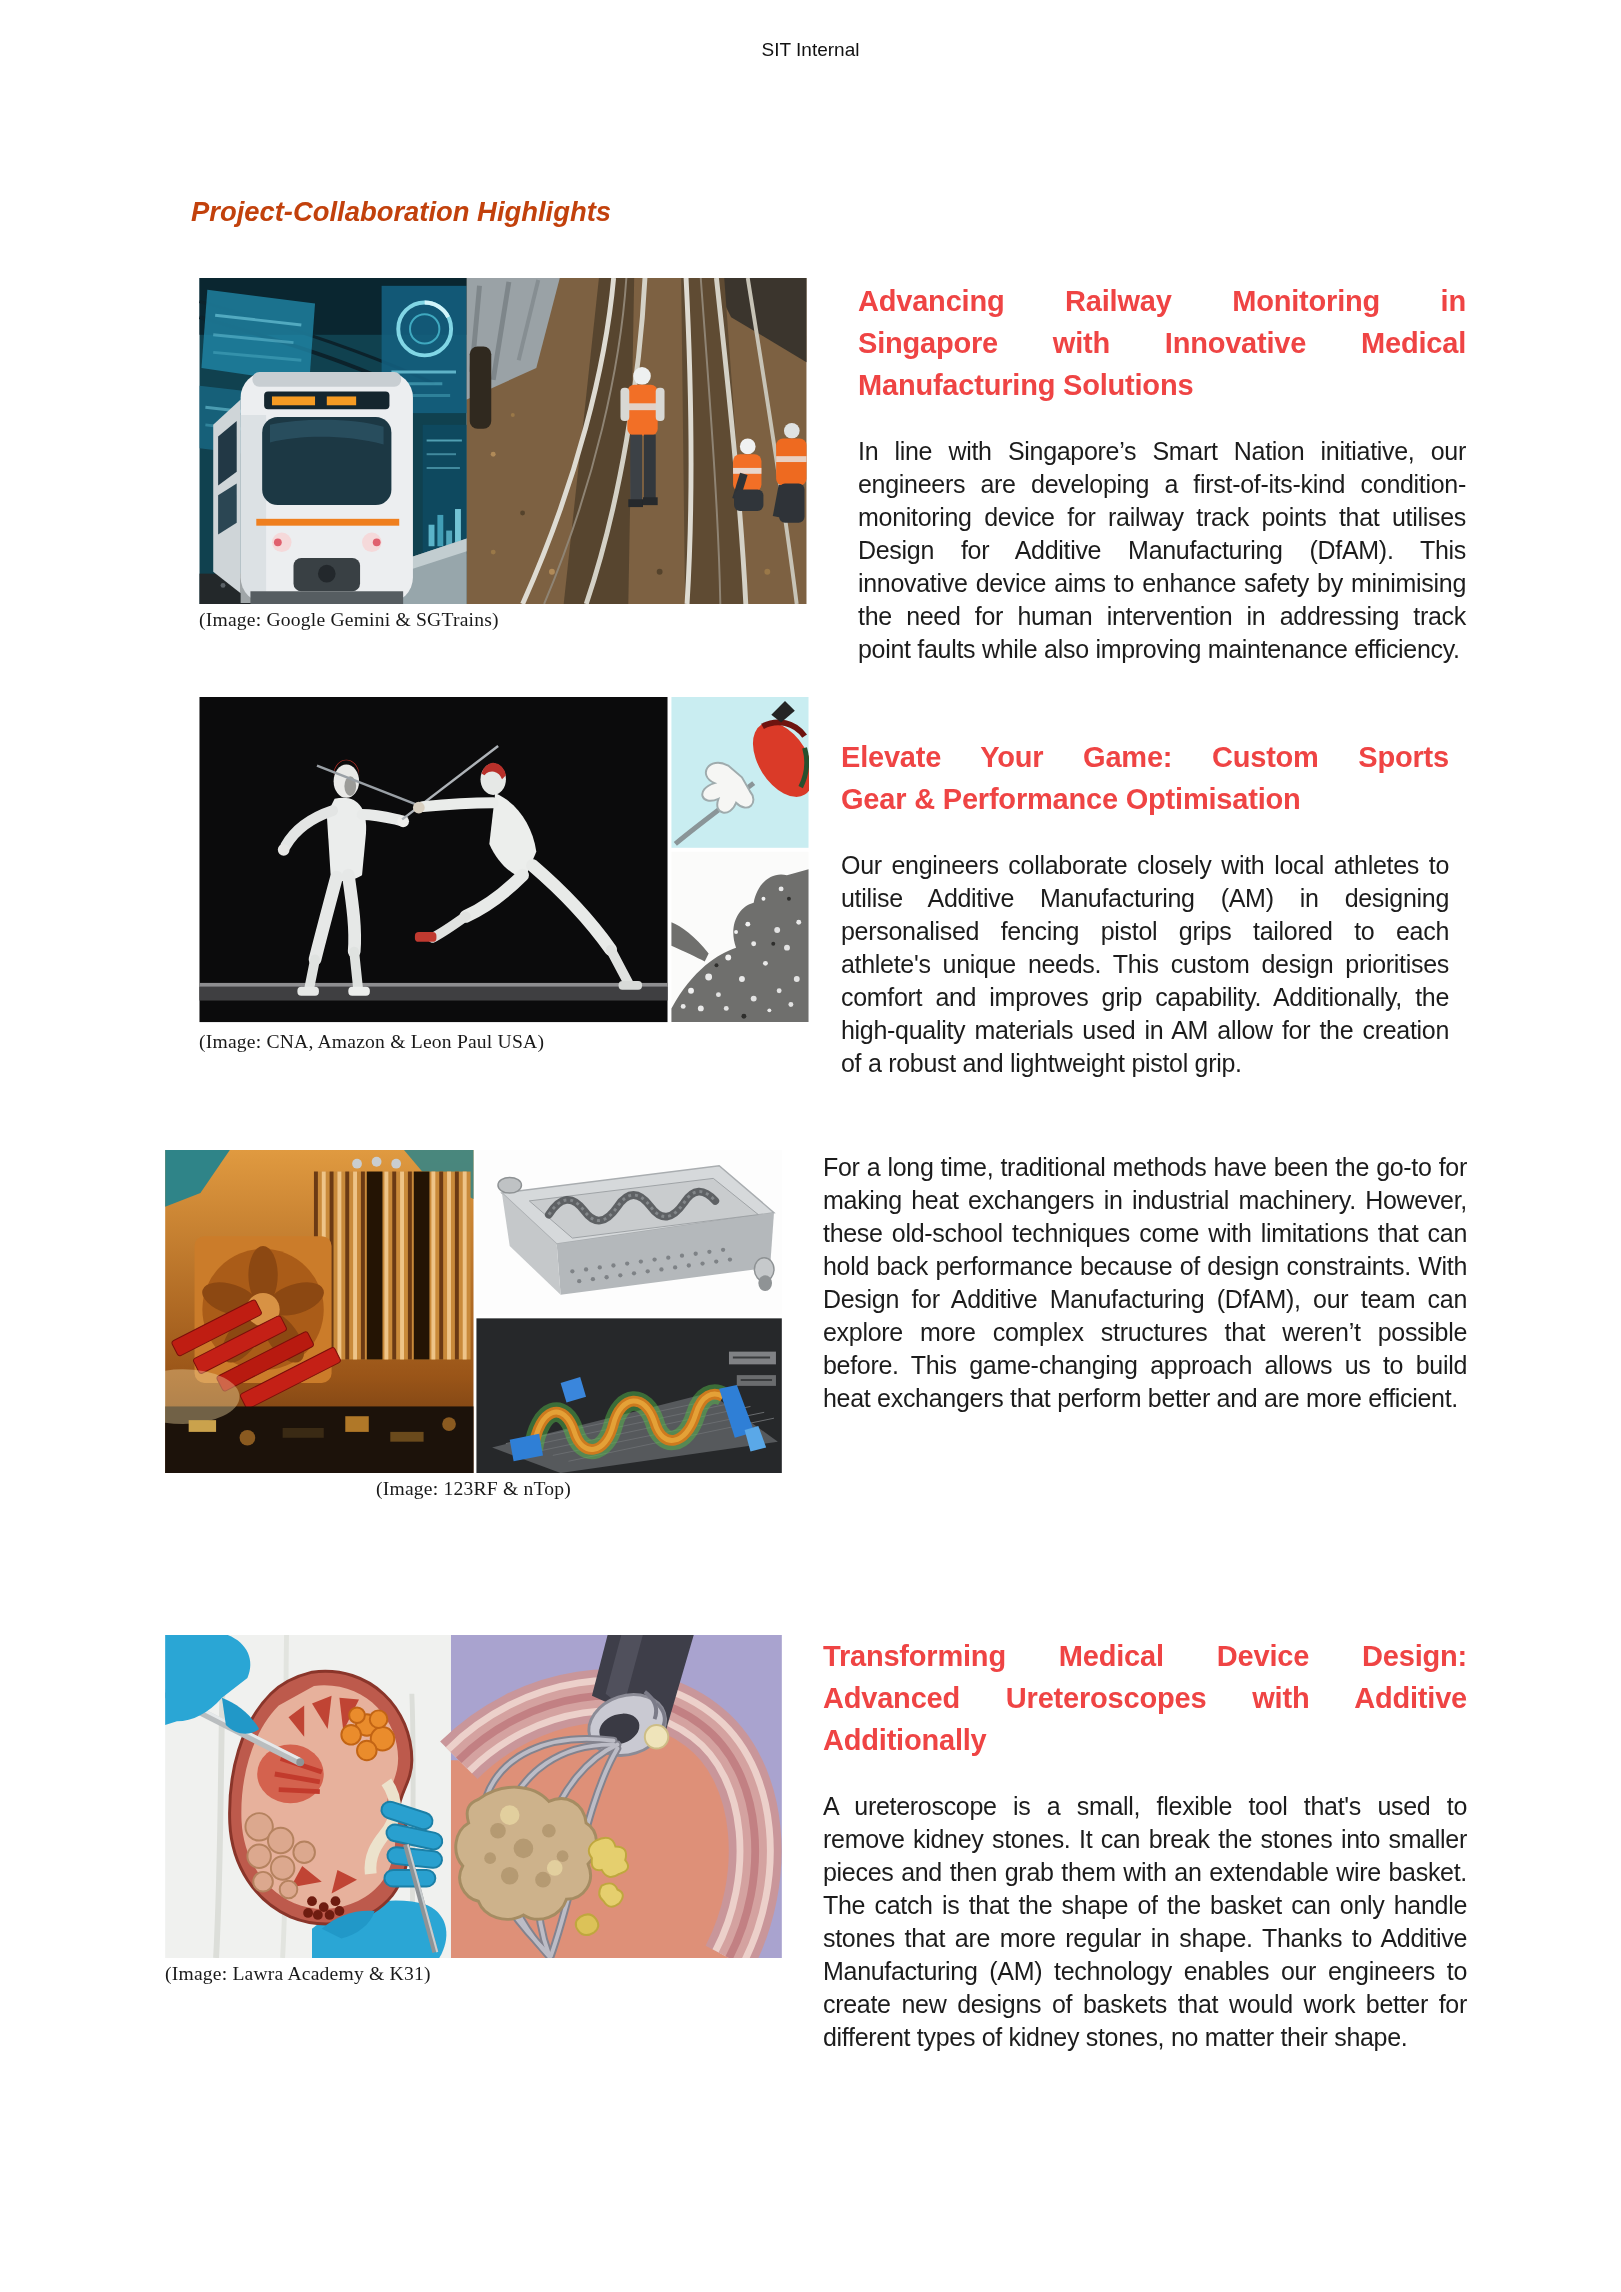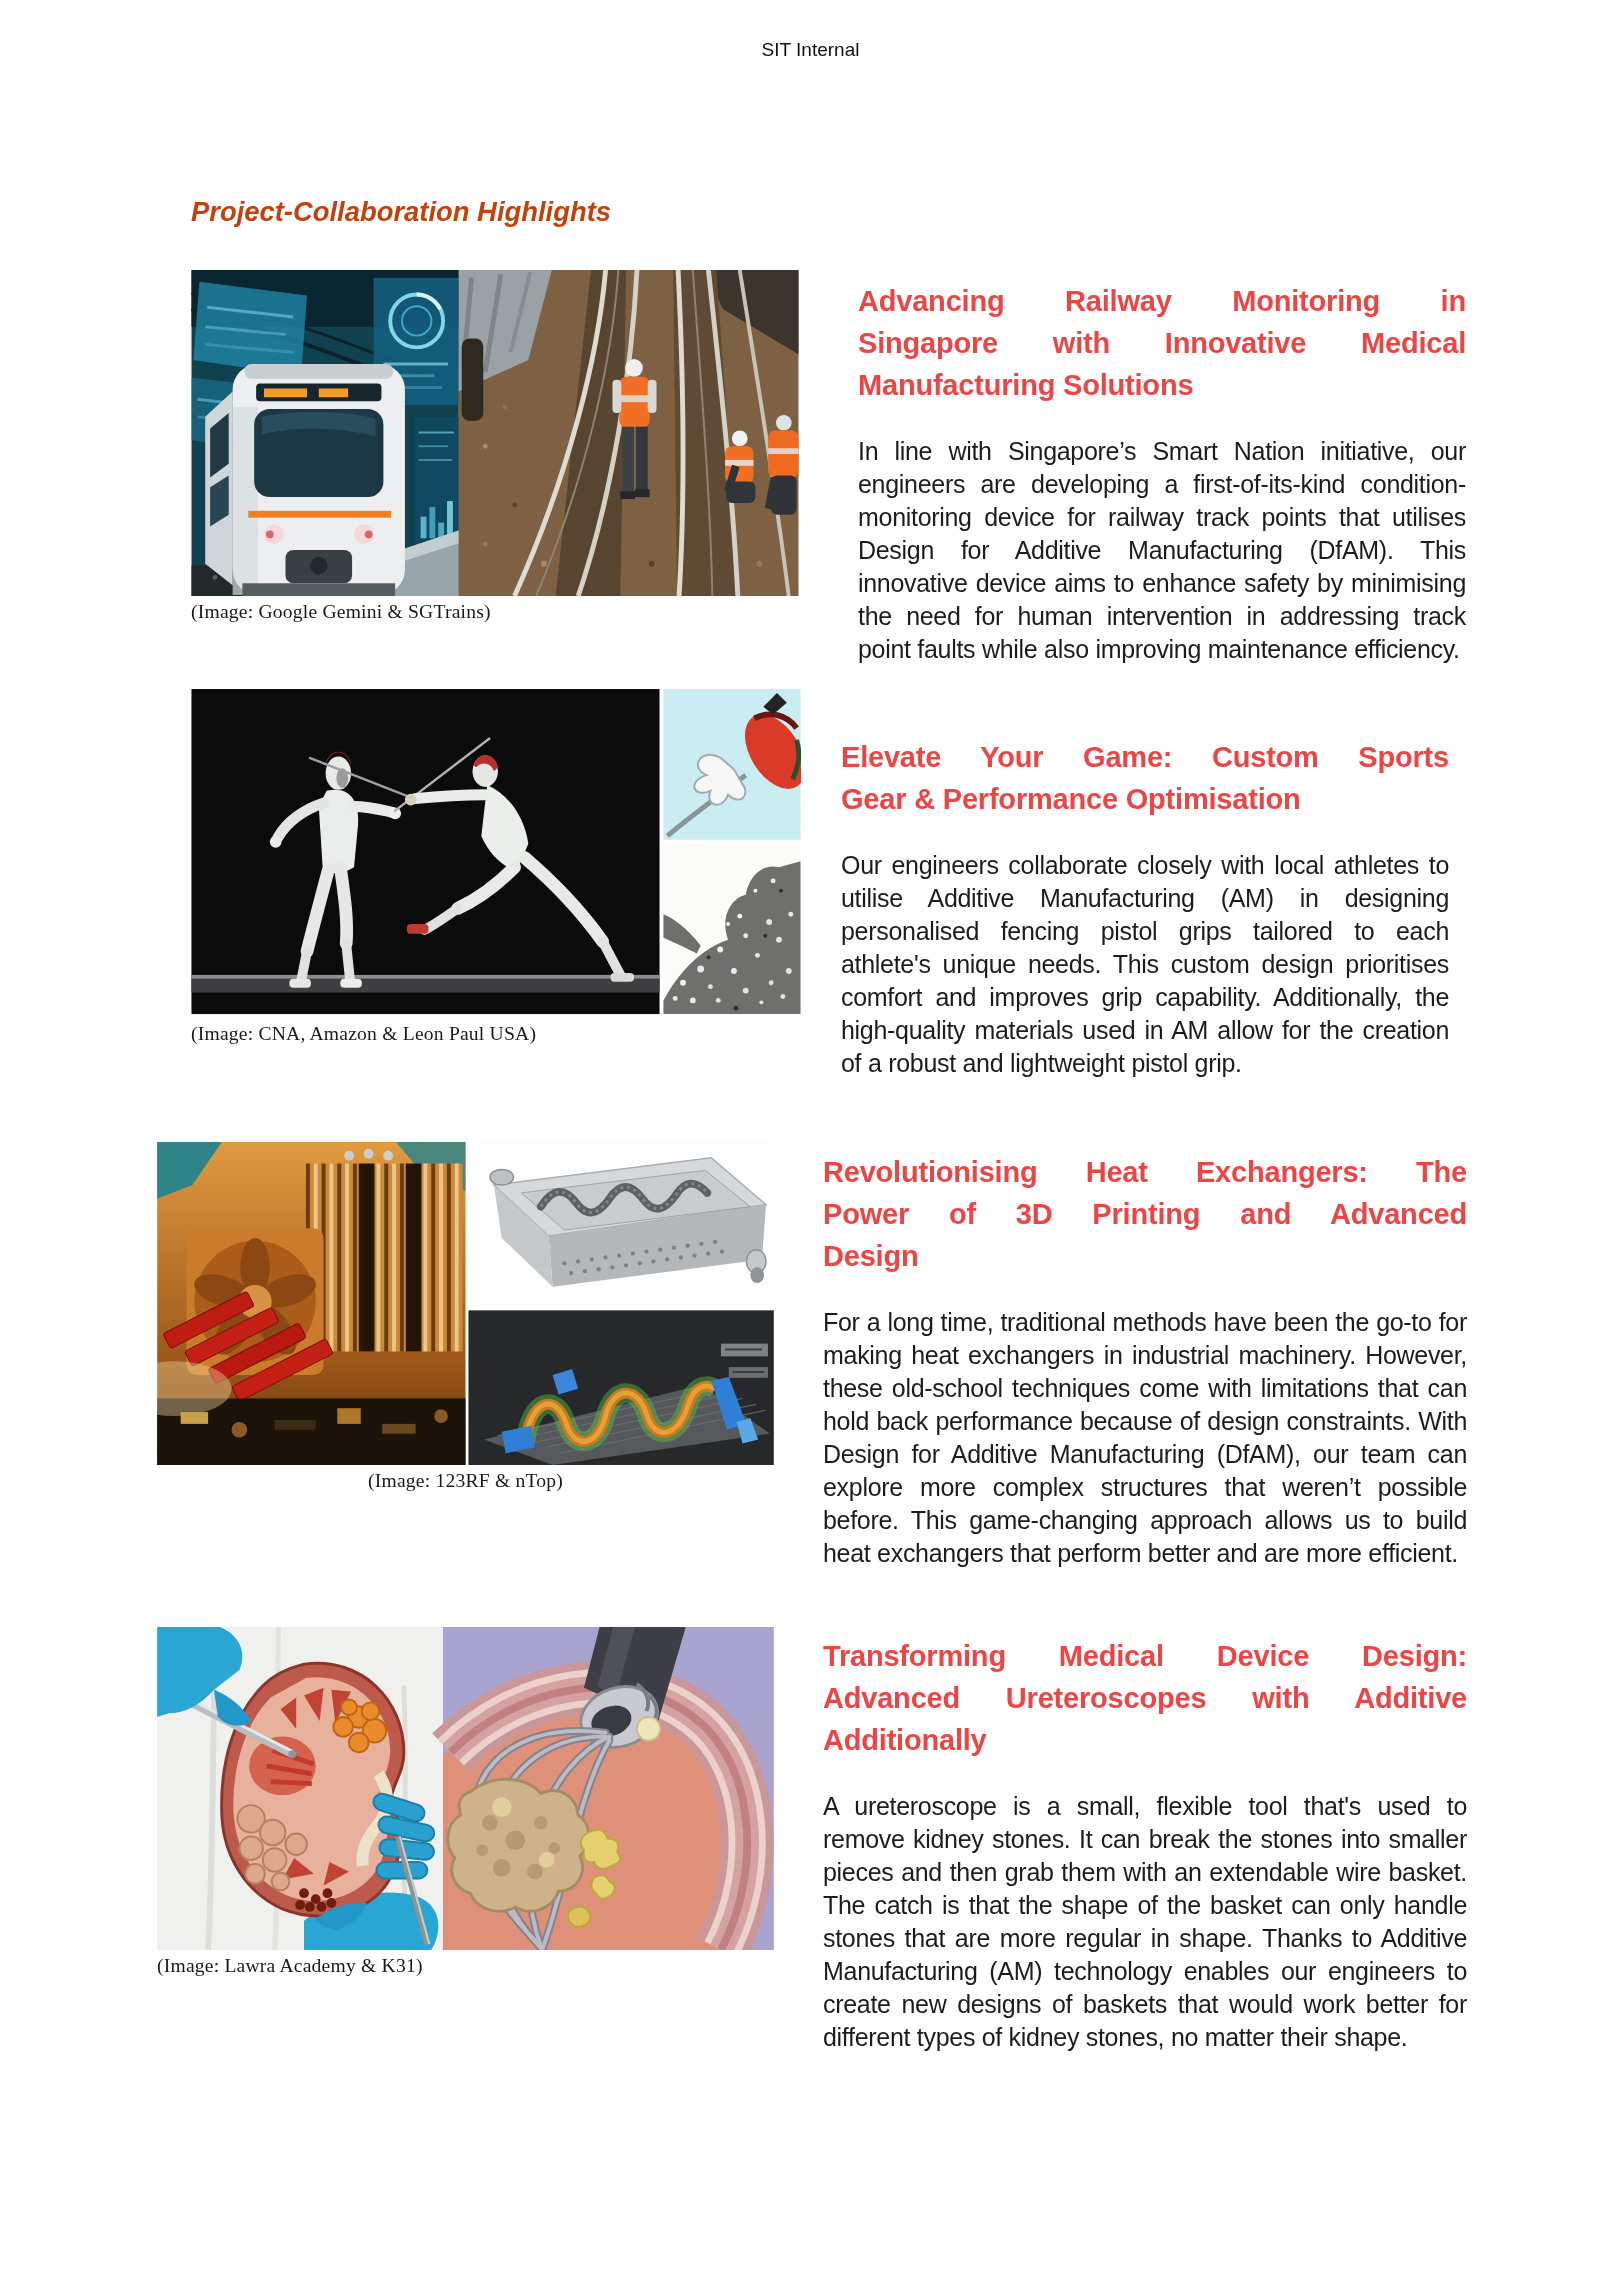--- a/index.html
+++ b/index.html
@@ -2,21 +2,21 @@
 <html><head>
 <meta charset="utf-8">
 <style>
   html,body{margin:0;padding:0;background:#ffffff;}
   #page{position:relative;width:1621px;height:2293px;background:#ffffff;overflow:hidden;
         font-family:"Liberation Sans",sans-serif;color:#1c1c1c;}
   .hdr{position:absolute;top:39px;left:0;width:100%;text-align:center;
        font-size:19px;color:#111;}
   .doc-title{position:absolute;left:191px;top:188px;width:882px;
        font-size:27.4px;font-weight:bold;font-style:italic;color:#BE0000;letter-spacing:0px;}
-  .fig{position:absolute;margin:0;}
+  .fig{position:absolute;margin:8px;}
   .fig svg{display:block;}
   .figcap{font-family:"Liberation Serif",serif;font-size:19.6px;color:#1a1a1a;margin-top:4.9px;letter-spacing:0.2px;}
   .txt{position:absolute;}
   .txt h2{font-size:29px;line-height:42px;font-weight:bold;margin:0 0 29px 0;color:#ef4444;letter-spacing:-0.2px;}
   .jline{text-align:justify;text-align-last:justify;}
   .txt p{font-size:25px;line-height:33px;margin:0;text-align:justify;letter-spacing:-0.3px;}
 </style>
 </head>
 <body>
 
@@ -361,25 +361,20 @@
         <rect x="576" y="206" width="48" height="13" fill="#97999c" opacity="0.8"></rect>
         <rect x="584" y="230" width="40" height="11" fill="#97999c" opacity="0.6"></rect>
         <line x1="580" y1="212" x2="618" y2="212" stroke="#3a3c3e" stroke-width="2"></line>
         <line x1="588" y1="235" x2="620" y2="235" stroke="#3a3c3e" stroke-width="2"></line>
       </g>
     </svg>
     <figcaption class="figcap">(Image: 123RF &amp; nTop)</figcaption>
   </figure>
 
   <div class="txt" style="left:823px;top:1151px;width:644px;">
-    <h2>
-        <div class="jline">Revolutionising Heat Exchangers: The</div>
-        <div class="jline">Power of 3D Printing and Advanced</div>
-        <div>Design</div>
-      </h2>
     <p>For a long time, traditional methods have been the go-to for making heat exchangers in industrial machinery. However, these old-school techniques come with limitations that can hold back performance because of design constraints. With Design for Additive Manufacturing (DfAM), our team can explore more complex structures that weren’t possible before. This game-changing approach allows us to build heat exchangers that perform better and are more efficient.</p>
   </div>
 
   <figure class="fig" style="left:157px;top:1627px;width:617px;">
     <svg width="617" height="323" viewBox="0 0 630 330">
 
       <g>
         <rect width="292" height="330" fill="#f0f1ef"></rect>
         <path d="M60,0 C56,110 58,220 52,330" stroke="#dcded9" stroke-width="6" fill="none"></path>
         <path d="M124,0 C122,110 126,220 120,330" stroke="#e2e4df" stroke-width="5" fill="none"></path>

